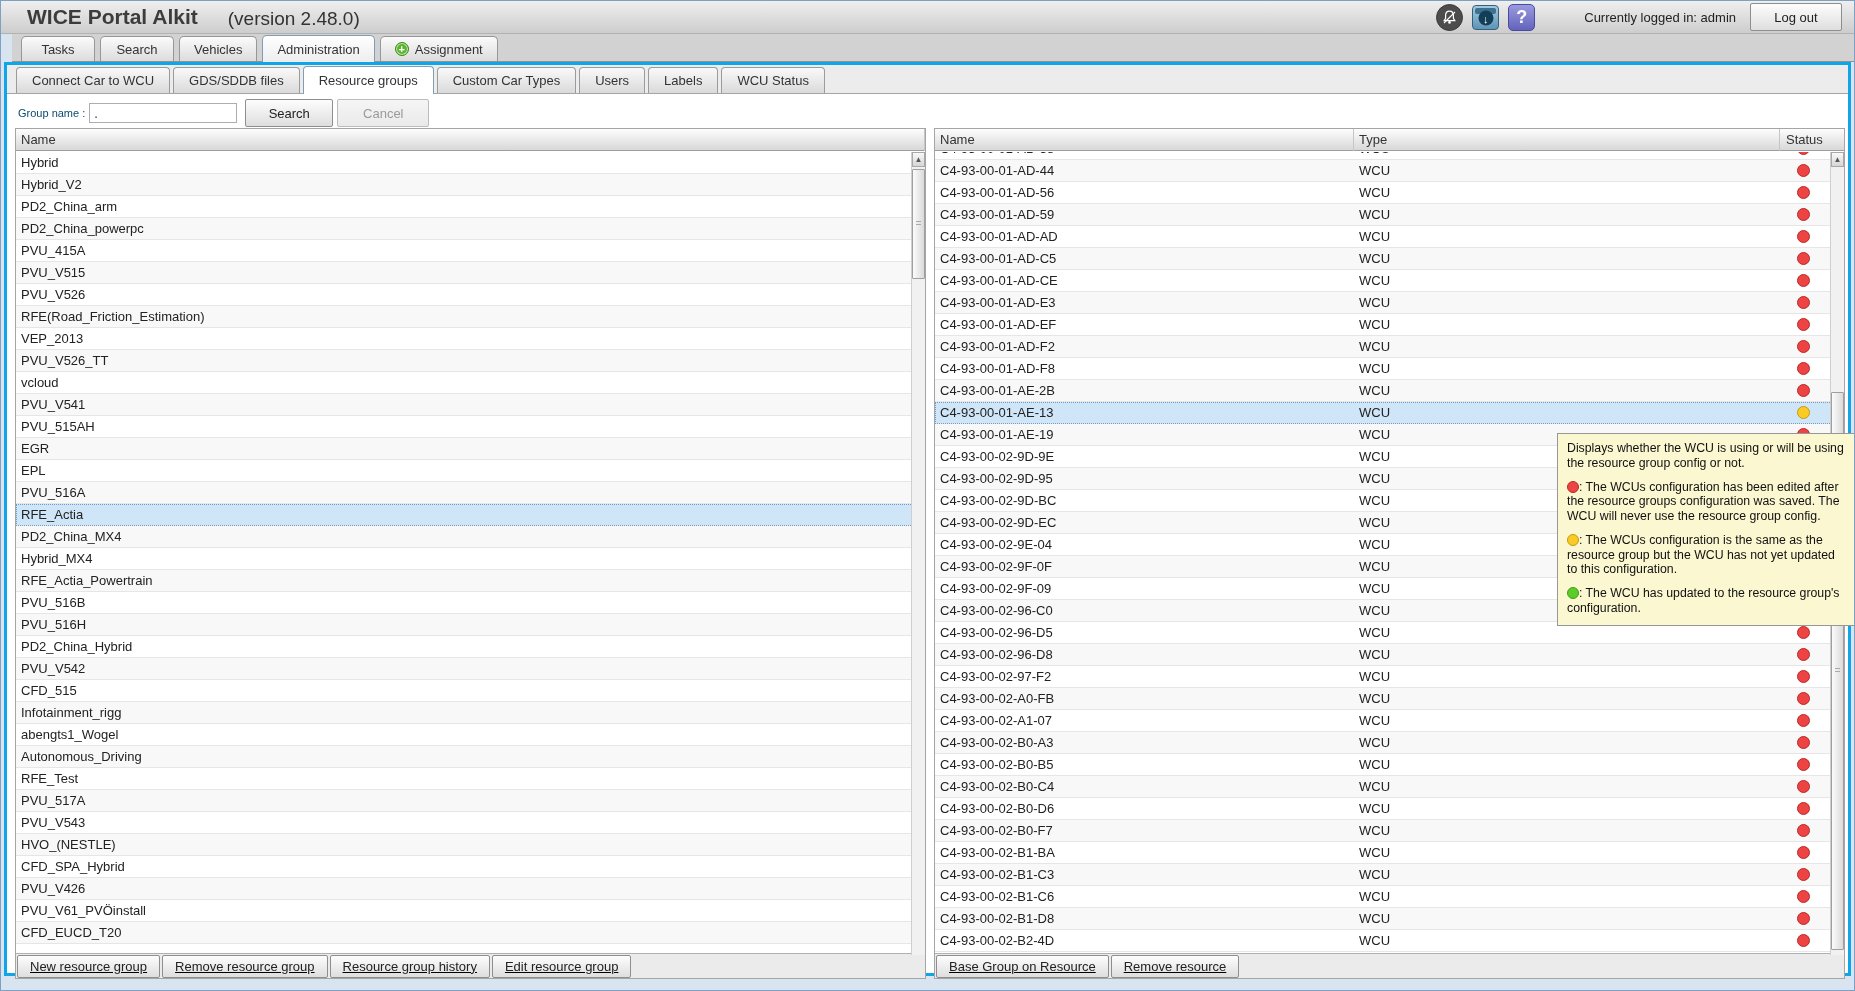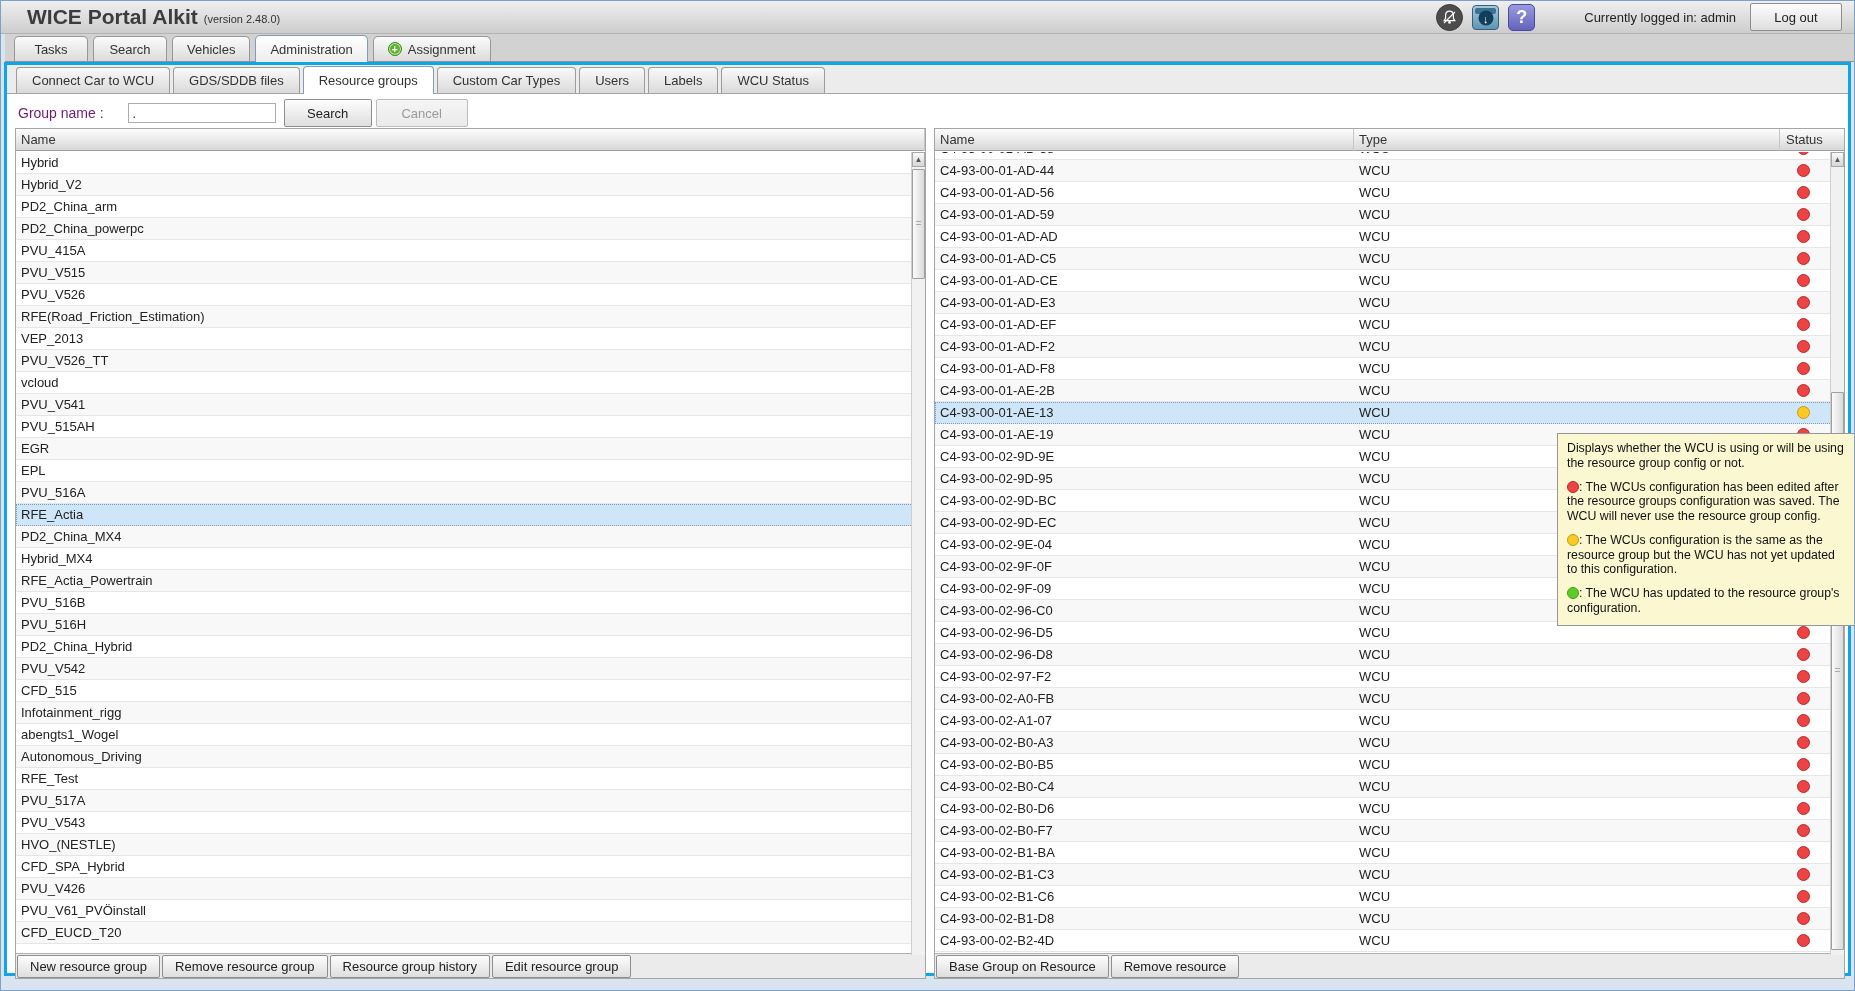--- a/index.html
+++ b/index.html
@@ -4,21 +4,21 @@
 <style>
   * { margin:0; padding:0; box-sizing:border-box; }
   html,body { width:1855px; height:991px; font-family:"Liberation Sans", sans-serif; background:#b8c6d4; }
   .window { position:relative; width:1855px; height:991px; background:#d8e4f0; border:1px solid #7da0c4; overflow:hidden; }
 
   
   .titlebar { position:absolute; left:0; top:0; right:0; height:33px;
     background:linear-gradient(#efefef,#cdcdcd); border-bottom:1px solid #b2b2b2;
     display:flex; align-items:center; }
   .app-title { font-size:21px; font-weight:bold; color:#3c3c3c; margin-left:26px; }
-  .app-version { font-size:11px; color:#333; margin-left:6px; margin-top:3px; }
+  .app-version { font-size:19px; color:#333; margin-left:30px; margin-top:3px; }
   .titlebar-right { margin-left:auto; display:flex; align-items:center; margin-right:12px; }
   .tb-icon { width:27px; height:27px; margin-right:9px; cursor:pointer; position:relative; }
   .icon-bell-bg { width:27px; height:27px; border-radius:50%; background:#4c4c4c; border:1px solid #3a3a3a;
     display:flex; align-items:center; justify-content:center; }
   .icon-dl { width:27px; height:25px; margin-top:1px; border-radius:4px; border:1px solid #33627f;
     background:linear-gradient(#a5cade,#5e94b6); position:relative; }
   .icon-dl::before { content:""; position:absolute; left:2px; right:2px; top:2px; height:6px;
     background:#3d718f; border-radius:2px; }
   .icon-dl .dl-circle { position:absolute; left:50%; top:55%; transform:translate(-50%,-50%);
     width:15px; height:15px; border-radius:50%; background:#123f57; color:#fff; font-size:11px;
@@ -27,21 +27,21 @@
     background:linear-gradient(#9a9ade,#6363bd); color:#fff; font-size:18px; font-weight:bold;
     display:flex; align-items:center; justify-content:center; }
   .logged-in { font-size:13px; color:#222; margin:0 14px 0 40px; }
   .btn { height:28px; background:linear-gradient(#fdfdfd,#dedede); border:1px solid #8e8e8e;
     border-radius:2px; font-size:13px; color:#222; padding:0 12px; font-family:inherit; cursor:pointer;
     display:inline-flex; align-items:center; justify-content:center; }
   .btn.disabled { color:#9a9a9a; background:linear-gradient(#f5f5f5,#eaeaea); border-color:#bcbcbc; cursor:default; }
   .logout-btn { width:92px; }
 
   
-  .main-tabstrip { position:absolute; left:4px; top:33px; right:0; height:28px; background:#d2d2d2;
+  .main-tabstrip { position:absolute; left:11px; top:33px; right:0; height:28px; background:#d2d2d2;
     border-bottom:1px solid #919191; display:flex; align-items:flex-end; padding-left:9px; }
   .tab { height:25px; min-width:74px; padding:0 14px; margin-right:5px;
     background:linear-gradient(#fbfbfb,#dcdcdc); border:1px solid #979797; border-bottom:none;
     border-radius:5px 5px 0 0; font-size:13px; color:#333; display:flex; align-items:center;
     justify-content:center; cursor:pointer; }
   .tab.active { background:linear-gradient(#ffffff,#ededed); border-color:#7f9db9; height:27px;
     margin-bottom:-1px; z-index:2; }
   .tab-green-icon { width:14px; height:14px; border-radius:50%; background:#5cb52e;
     border:1px solid #3c8a17; color:#fff; font-size:11px; line-height:12px; text-align:center;
     font-weight:bold; margin-right:6px; box-shadow:inset 0 0 0 1px rgba(255,255,255,.7); }
@@ -50,21 +50,21 @@
   .content { position:absolute; left:3px; top:61px; right:3px; bottom:14px; background:#fff;
     border:3px solid #0ea5e9; }
   .sub-tabstrip { position:absolute; left:0; top:0; right:0; height:29px; background:#ececec;
     border-bottom:1px solid #a5a5a5; display:flex; align-items:flex-end; padding-left:9px; }
   .subtab { height:26px; padding:0 15px; margin-right:3px; background:linear-gradient(#f9f9f9,#dadada);
     border:1px solid #9b9b9b; border-bottom:none; border-radius:4px 4px 0 0; font-size:13px; color:#333;
     display:flex; align-items:center; cursor:pointer; }
   .subtab.active { background:#fff; border-color:#7f9db9; height:28px; margin-bottom:-1px; z-index:2; }
 
   .searchrow { position:absolute; left:11px; top:36px; height:24px; display:flex; align-items:center; }
-  .search-label { font-size:14px; color:#701a75; margin-right:24px; }
+  .search-label { font-size:11px; color:#0c4a6e; margin-right:4px; }
   .search-input { width:148px; height:20px; border:1px solid #abadb3; font-size:13px; color:#333;
     padding:0 4px; font-family:inherit; }
   .search-btn { width:88px; margin-left:8px; }
   .cancel-btn { width:92px; margin-left:4px; }
 
   
   .panel { position:absolute; top:63px; width:911px; height:851px; border:1px solid #a5a5a5; background:#fff; }
   .left-panel { left:8px; }
   .right-panel { left:927px; }
   .thead { position:absolute; left:0; top:0; right:0; height:22px;
@@ -81,21 +81,21 @@
   .trow .c-name { padding-left:5px; }
   .trow .c-type { padding-left:5px; }
   .trow .c-status { display:flex; align-items:center; justify-content:center; }
   #right-rows > .trow:first-child { margin-top:-14px; }
   .dot { width:13px; height:13px; border-radius:50%; display:inline-block; }
   .dot-red { background:#ee4343; border:1px solid #b82a2a; }
   .dot-yellow { background:#fbca25; border:1px solid #c49c12; }
   .dot-green { background:#5ecb2a; border:1px solid #3fa012; }
 
   .btnbar { position:absolute; left:0; right:0; bottom:0; height:25px; background:#ebebeb;
-    border-top:1px solid #b0b0b0; display:flex; align-items:center; padding-left:1px; }
+    border-top:1px solid #b0b0b0; display:flex; align-items:center; padding-left:1px;text-decoration:underline; }
   .btnbar .btn { margin-right:2px; height:23px; }
 
   
   .vscroll { position:absolute; top:23px; right:0; width:14px; height:803px; background:#f1f1f1;
     border-left:1px solid #cfcfcf; z-index:5; }
   .scroll-btn { height:15px; background:linear-gradient(#f9f9f9,#d6d6d6); border:1px solid #a8a8a8;
     font-size:8px; color:#555; display:flex; align-items:center; justify-content:center; cursor:pointer; }
   .thumb { position:absolute; left:0; width:13px; background:linear-gradient(90deg,#fbfbfb,#dadada);
     border:1px solid #9f9f9f; border-radius:1px; cursor:pointer; }
   .thumb .grip { position:absolute; left:3px; right:3px; top:50%; height:6px; margin-top:-3px;

